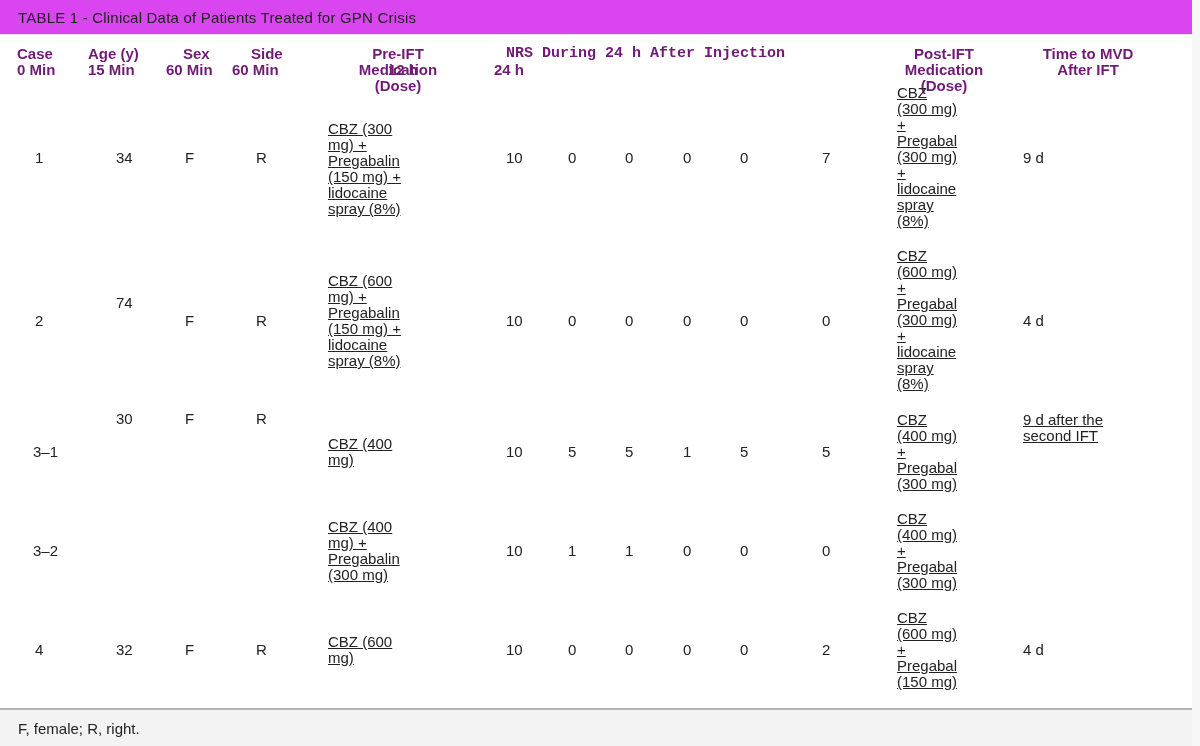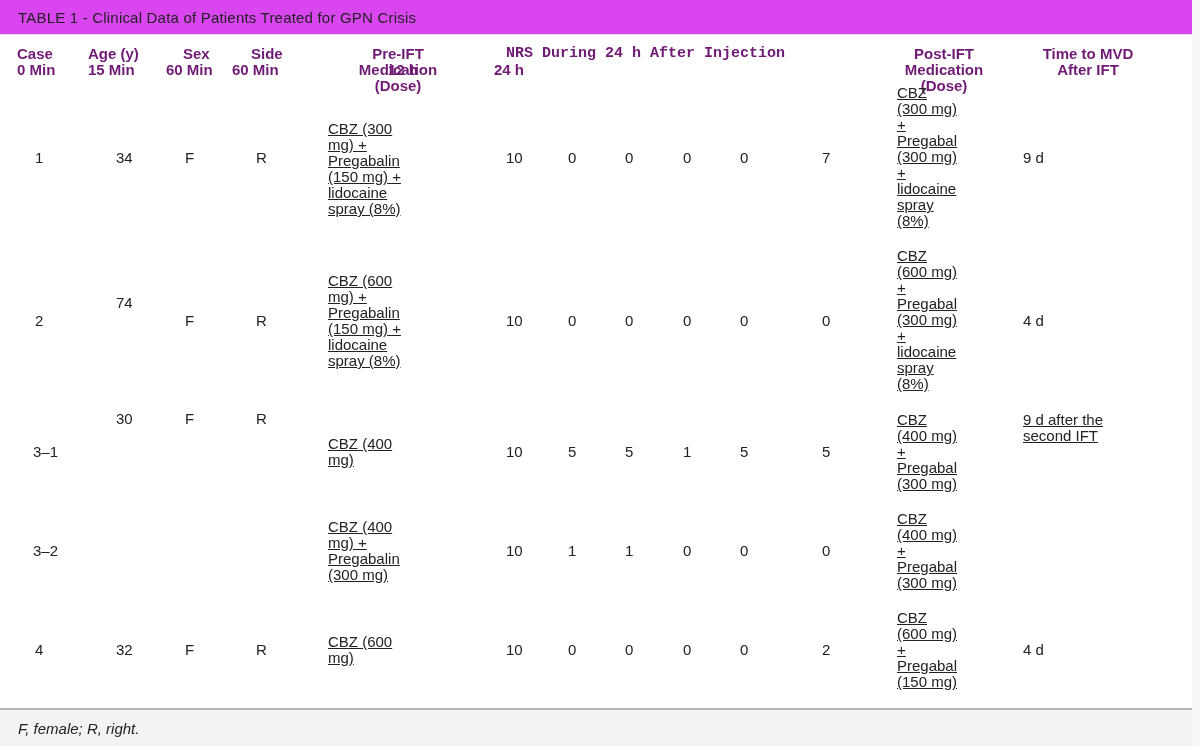--- a/index.html
+++ b/index.html
@@ -7,21 +7,21 @@
          font-family: "Liberation Sans", "DejaVu Sans", sans-serif; color: #222; }
   .title-bar { position: absolute; left: 0; top: 0; width: 1192px; height: 34px;
                background: #d946ef; border-bottom: 1px solid #e2e2e2; }
   .title-text { position: absolute; left: 18px; top: 9px; font-size: 15px; color: #222; letter-spacing: 0.2px; }
   .right-edge { position: absolute; right: 0; top: 0; width: 8px; height: 746px; background: #f7f7f7; }
   .hdr { position: absolute; font-weight: bold; font-size: 15px; line-height: 16px; color: #701a75; white-space: nowrap; }
   .hdr.center { text-align: center; }
   .cell { position: absolute; font-size: 15px; line-height: 16px; color: #222; white-space: nowrap; }
   .cell.wrap { white-space: pre-line; text-decoration: underline; }
   .footer-rule { position: absolute; left: 0; top: 708px; width: 1192px; height: 2px; background: #b5b5b5; }
-  .footer { position: absolute; left: 0; top: 710px; width: 1192px; height: 36px; background: #f3f3f3; font-style: italic; }
+  .footer { position: absolute; left: 0; top: 710px; width: 1192px; height: 36px; background: #f3f3f3; }
   .footer-text { position: absolute; left: 18px; top: 10px; font-size: 15px; color: #222; }
 </style>
 </head>
 <body>
 
 <div class="title-bar">
   <span class="title-text">TABLE 1 - Clinical Data of Patients Treated for GPN Crisis</span>
 </div>
 <div class="right-edge"></div>
 

